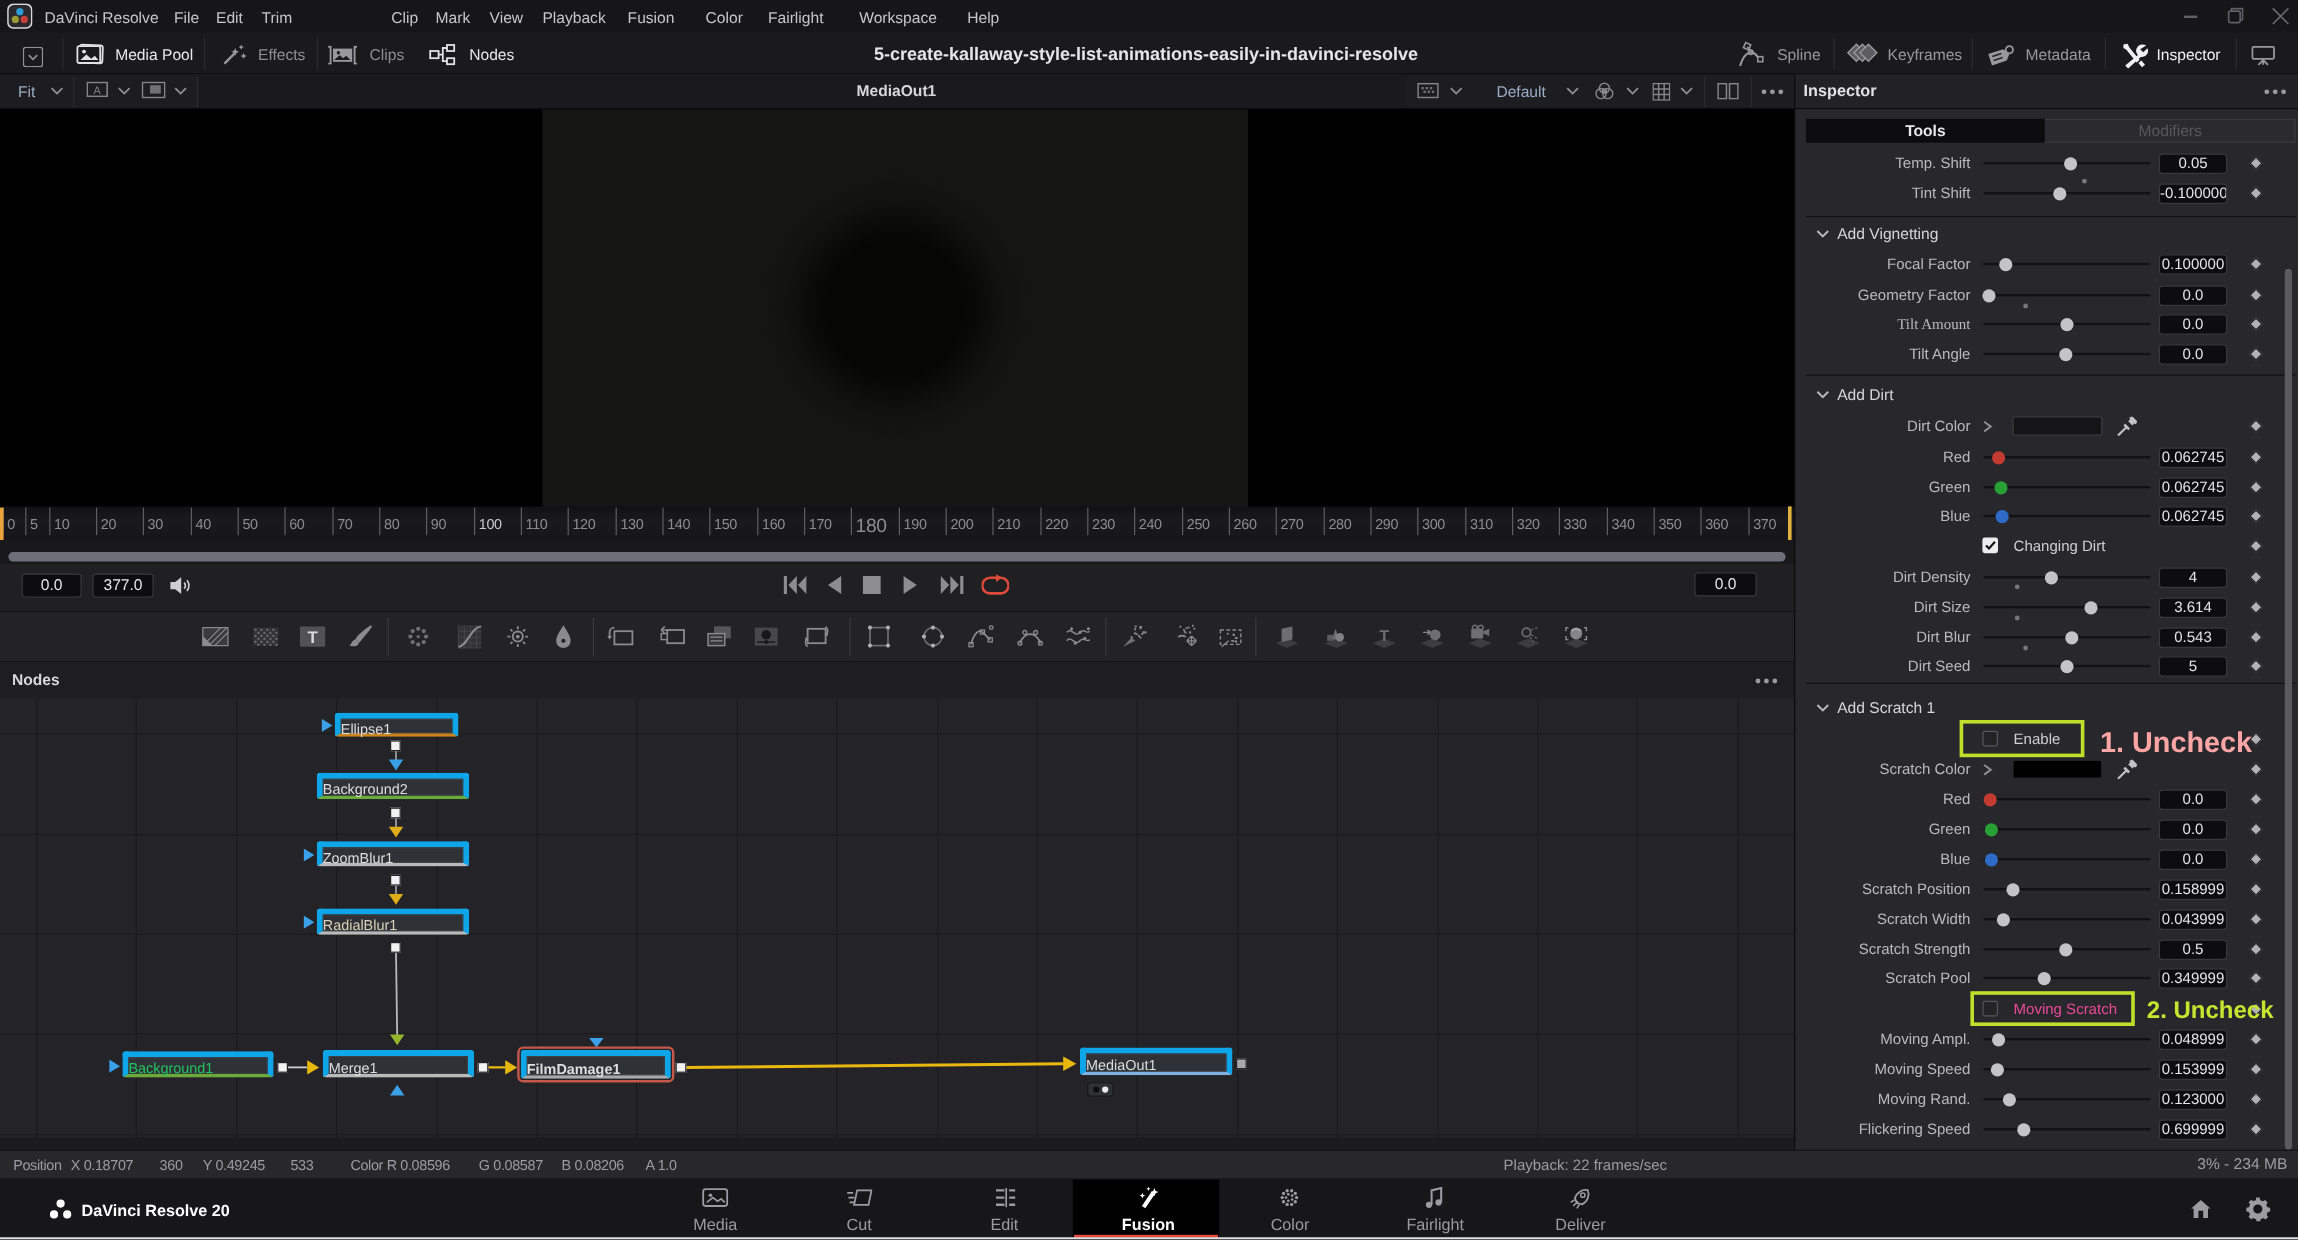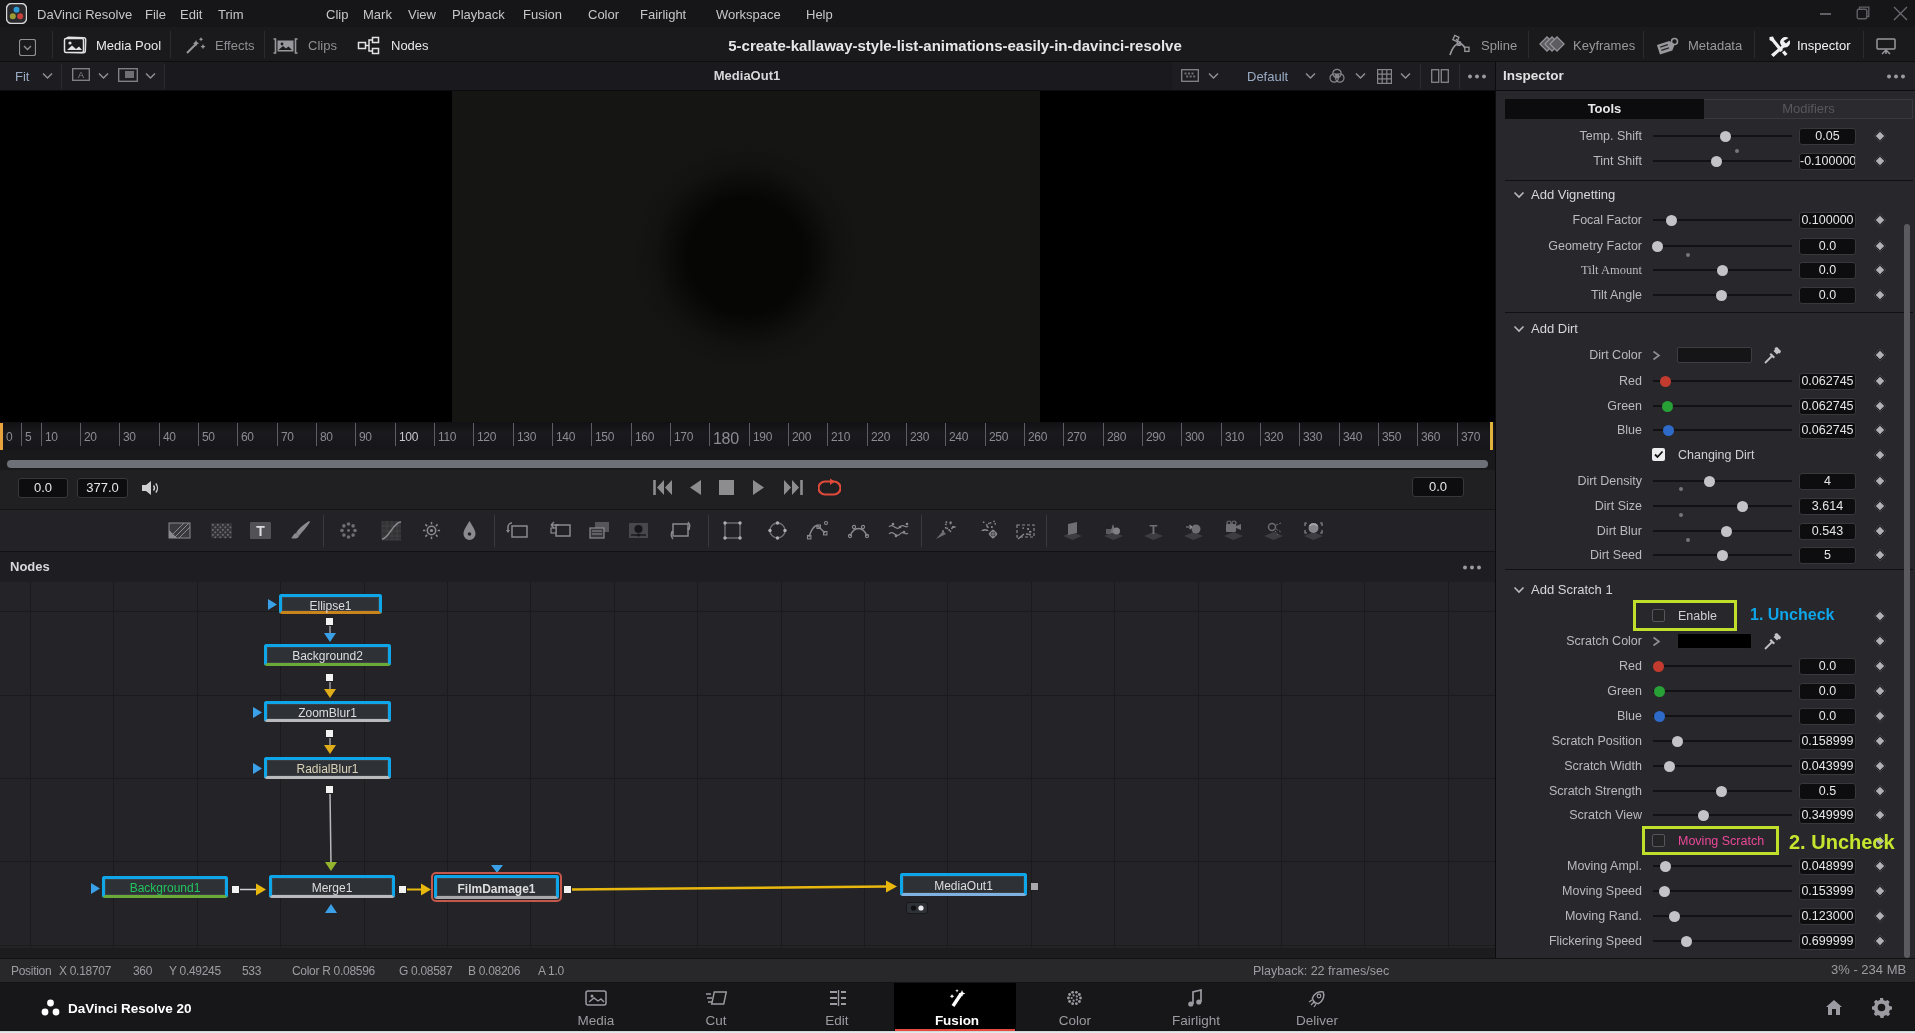--- a/index.html
+++ b/index.html
@@ -9,21 +9,21 @@
 .vbox{position:absolute;width:57px;height:17px;background:#0d0d0f;border:1px solid #38383c;border-radius:3px;color:#e6e6e9;font-size:12.5px;text-align:center;line-height:15px;overflow:hidden;white-space:nowrap;}
 .dmd{position:absolute;width:8px;height:8px;background:#b2b2b6;border:1px solid #1a1a1c;transform:rotate(45deg);}
 .track{position:absolute;height:2px;background:#121214;}
 .knob{position:absolute;width:11px;height:11px;border-radius:50%;background:#c4c4c8;}
 .sep{position:absolute;left:1505px;width:408px;height:1px;background:#111113;}
 .shead{position:absolute;color:#d6d6d9;font-size:13px;white-space:nowrap;}
 .chk{position:absolute;width:13px;height:13px;border-radius:2px;}
 .menuitem{position:absolute;color:#c6c6cb;font-size:13px;top:7px;white-space:nowrap;}
 .tbtxt{position:absolute;font-size:13px;white-space:nowrap;}
 .vsep{position:absolute;width:1px;background:#2c2c30;}
-.node{position:absolute;background:#2e3136;border:3px solid #0ea5e9;border-radius:3px;color:#dededf;font-size:12px;text-align:center;box-shadow:0 0 0 1px #3c3f44 inset;}
+.node{position:absolute;background:#2e3136;border:5px solid #0ea5e9;border-radius:3px;color:#dededf;font-size:12px;text-align:left;box-shadow:0 0 0 1px #3c3f44 inset;}
 </style></head><body>
 <div id="app">
 
 <div class="abs" style="left:0;top:0;width:1915px;height:27px;background:#161619;"></div>
 <svg class="abs" style="left:6px;top:3px;" width="21" height="21" viewBox="0 0 21 21">
 <rect x="0.5" y="0.5" width="20" height="20" rx="5" fill="#2a2a2e" stroke="#d8d8da" stroke-width="1.4"></rect>
 <circle cx="10.5" cy="6.7" r="3" fill="#2c9bd6"></circle>
       <circle cx="6.8" cy="13.2" r="3" fill="#9a9b33"></circle>
       <circle cx="14.2" cy="13.2" r="3" fill="#c8403a"></circle>
 </svg>
@@ -854,21 +854,21 @@
 <div class="dmd" style="left:1876px;top:551px;"></div>
 <div class="sep" style="top:569px;"></div>
 <svg class="abs" style="left:1513px;top:586px;" width="12" height="8" viewBox="0 0 12 8">
       <path d="M1.5 1.5 L6 6 L10.5 1.5" fill="none" stroke="#b9b9be" stroke-width="1.6"></path>
     </svg>
 <div class="shead" style="left:1531px;top:582px;">Add Scratch 1</div>
 <div class="chk" style="left:1652px;top:609px;background:#242427;border:1px solid #55555a;"></div>
 <div class="lbl" style="left:1678px;top:609px;color:#cfcfd3;">Enable</div>
 <div class="dmd" style="left:1876px;top:612px;"></div>
 <div class="abs" style="left:1633px;top:600px;width:104px;height:31px;border:3px solid #bfdf2a;"></div>
-<div class="abs" style="left:1750px;top:606px;color:#0ea5e9;font-size:16px;font-weight:bold;white-space:nowrap;">1. Uncheck</div>
+<div class="abs" style="left:1750px;top:606px;color:#fca5a5;font-size:24px;font-weight:bold;white-space:nowrap;">1. Uncheck</div>
 <div class="lbl" style="right:273px;top:634px;">Scratch Color</div>
 <svg class="abs" style="left:1652px;top:636px;" width="9" height="11" viewBox="0 0 9 11">
       <path d="M1.5 1.5 L7 5.5 L1.5 9.5" fill="none" stroke="#8e8e93" stroke-width="1.6"></path>
     </svg>
 <div class="abs" style="left:1677px;top:633px;width:75px;height:16px;background:#000;border:1px solid #2a2a2e;border-radius:2px;"></div>
 <svg class="abs" style="left:1763px;top:632px;" width="19" height="19" viewBox="0 0 19 19">
       <path d="M2 17 L9 10" stroke="#c2c2c6" stroke-width="1.8"></path>
       <path d="M8 7 l4 4 -1.5 1.5 -4-4 Z" fill="#c2c2c6"></path>
       <path d="M10.5 5 l3.5 3.5 1.5-1.5 1.5 0.5 1-2.5 -4-4 -2.5 1 0.5 1.5 z" fill="#c2c2c6"></path>
     </svg>
@@ -896,21 +896,21 @@
 <div class="lbl" style="right:273px;top:759px;">Scratch Width</div>
 <div class="track" style="left:1653px;top:765px;width:139px;"></div>
 <div class="knob" style="left:1664px;top:760.5px;background:#c4c4c8;"></div>
 <div class="vbox" style="left:1799px;top:757.5px;">0.043999</div>
 <div class="dmd" style="left:1876px;top:762px;"></div>
 <div class="lbl" style="right:273px;top:784px;">Scratch Strength</div>
 <div class="track" style="left:1653px;top:790px;width:139px;"></div>
 <div class="knob" style="left:1716px;top:785.5px;background:#c4c4c8;"></div>
 <div class="vbox" style="left:1799px;top:782.5px;">0.5</div>
 <div class="dmd" style="left:1876px;top:787px;"></div>
-<div class="lbl" style="right:273px;top:808px;">Scratch View</div>
+<div class="lbl" style="right:273px;top:808px;">Scratch Pool</div>
 <div class="track" style="left:1653px;top:814px;width:139px;"></div>
 <div class="knob" style="left:1698px;top:809.5px;background:#c4c4c8;"></div>
 <div class="vbox" style="left:1799px;top:806.5px;">0.349999</div>
 <div class="dmd" style="left:1876px;top:811px;"></div>
 <div class="chk" style="left:1652px;top:834px;background:#242427;border:1px solid #55555a;"></div>
 <div class="lbl" style="left:1678px;top:834px;color:#ec4899;">Moving Scratch</div>
 <div class="dmd" style="left:1876px;top:837px;"></div>
 <div class="abs" style="left:1642px;top:826px;width:137px;height:29px;border:3px solid #bfdf2a;"></div>
 <div class="abs" style="left:1789px;top:831px;color:#c6e52e;font-size:20px;font-weight:bold;white-space:nowrap;">2. Uncheck</div>
 <div class="lbl" style="right:273px;top:859px;">Moving Ampl.</div>

